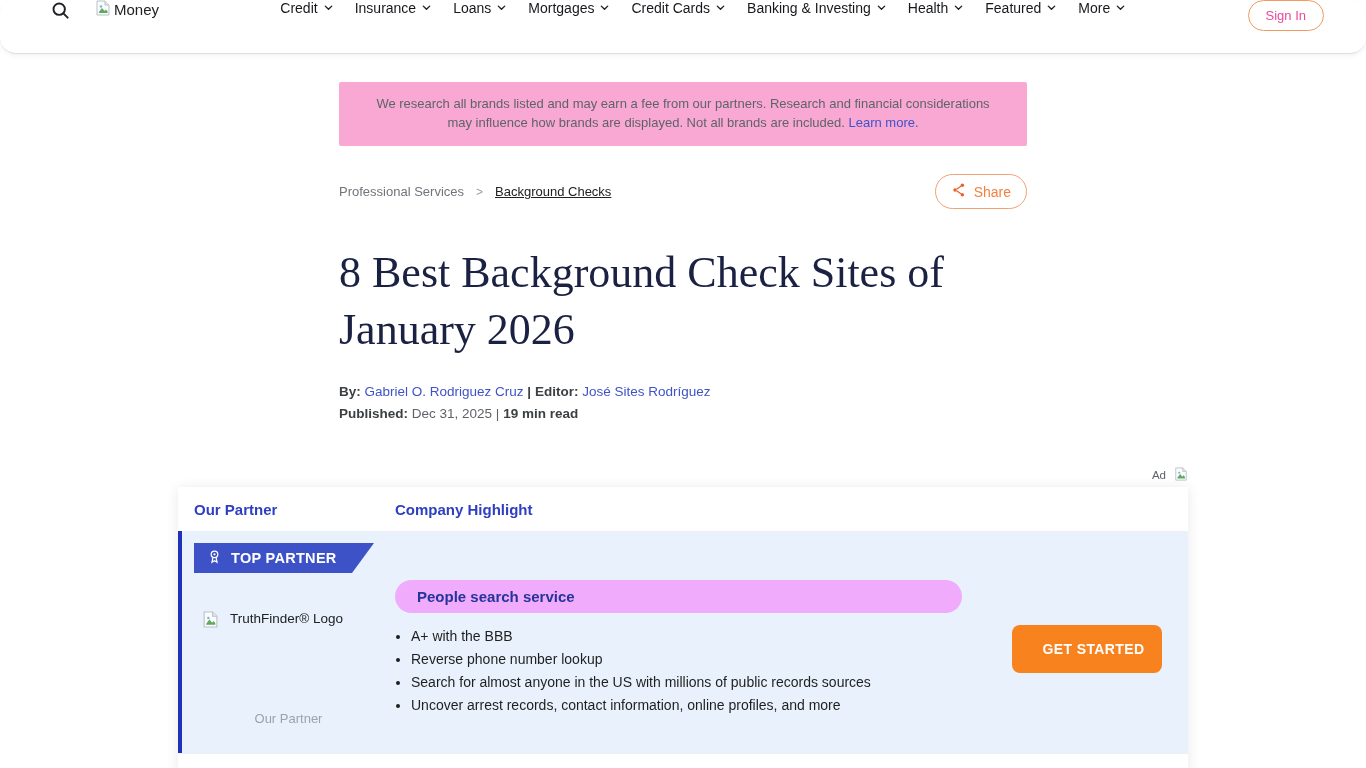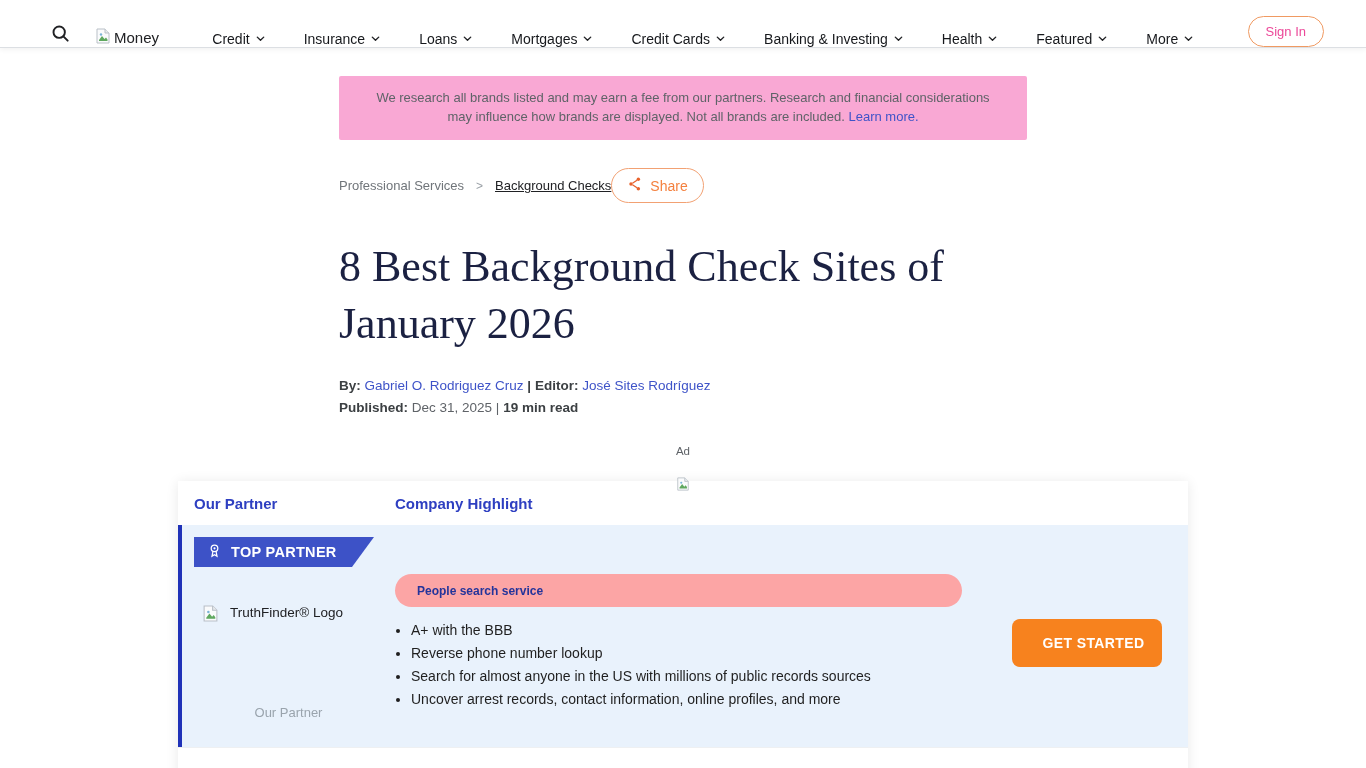--- a/index.html
+++ b/index.html
@@ -4,43 +4,43 @@
 <style>
   * { box-sizing: border-box; }
   html,body { margin:0; padding:0; }
   body {
     width:1366px; height:768px; overflow:hidden; background:#fff;
     font-family:"Liberation Sans", sans-serif; color:#202124;
   }
 
   
   .topnav {
-    height:48px; background:#fff; display:flex; align-items:flex-end;
+    height:54px; background:#fff; display:flex; align-items:flex-start;
     border-bottom:1px solid #dcdfe3; box-shadow:0 2px 5px rgba(0,0,0,.05);
-    position:relative; z-index:5;
+    position:relative; z-index:5;border-radius:16px;
   }
   .search-btn { margin-left:50px; display:flex; align-items:center; cursor:pointer; background:none; border:none; padding:0; }
   .logo { margin-left:24px; display:flex; align-items:center; gap:3px; font-size:15px; color:#202124; cursor:pointer; }
-  .nav-links { flex:1; display:flex; justify-content:center; align-items:center; gap:38px;margin-top:12px; }
+  .nav-links { flex:1; display:flex; justify-content:center; align-items:center; gap:21px; }
   .nav-item { display:flex; align-items:center; gap:5px; font-size:14px; color:#16181c; text-decoration:none; cursor:pointer; white-space:nowrap; }
   .signin-btn {
     margin-right:42px; background:#fff; border:1px solid #f09a62; color:#ec4899;
     font-weight:normal; font-size:13px; border-radius:17px; padding:7px 17px; cursor:pointer;
     font-family:"Liberation Sans", sans-serif;
   }
 
   
   .disclaimer {
     width:688px; margin:28px auto 0; background:#f9a8d4; border-radius:2px;
     padding:13px 24px; text-align:center; font-size:13px; line-height:1.45; color:#5f6368;
   }
   .disclaimer a { color:#3e53c8; text-decoration:none; }
 
   
-  .crumb-row { width:688px; margin:28px auto 0; height:36px; display:flex; align-items:center; }
+  .crumb-row { width:688px; margin:28px auto 0; height:36px; display:flex; align-items:center; justify-content:space-between; }
   .breadcrumb { display:flex; align-items:center; gap:12px; font-size:13px; }
   .crumb-parent { color:#70757a; text-decoration:none; }
   .crumb-sep { color:#9aa0a6; font-size:12px; }
   .crumb-current { color:#202124; text-decoration:underline; }
   .share-btn {
     display:flex; align-items:center; gap:7px; background:#fff; cursor:pointer;
     border:1.5px solid #f2a173; color:#f4813f; font-size:14px; border-radius:19px; padding:7px 15px;
     font-family:"Liberation Sans", sans-serif;
   }
 
@@ -51,43 +51,43 @@
   }
   .byline { width:688px; margin:26px auto 0; font-size:13.5px; color:#3c4043; }
   .byline .lbl { font-weight:bold; color:#3c4043; }
   .byline a { color:#3e53c8; text-decoration:none; }
   .pub-line { margin-top:7px; }
   .pub-date { color:#5f6368; }
   .pub-sep { color:#5f6368; }
   .read-time { font-weight:bold; color:#3c4043; }
 
   
-  .ad-row { width:1010px; margin:46px auto 0; height:16px; display:flex; justify-content:center; align-items:center; gap:20px; font-size:11.5px; color:#5f6368;flex-direction:column; }
+  .ad-row { width:1010px; margin:46px auto 0; height:16px; display:flex; justify-content:flex-end; align-items:center; gap:8px; font-size:11.5px; color:#5f6368; }
 
   
   .partner-card { width:1010px; margin:4px auto 0; background:#fff; box-shadow:0 1px 12px rgba(0,0,0,.09); }
   .pc-header { display:flex; align-items:center; height:44px; background:#fff; }
   .pc-col1 { width:217px; padding-left:16px; font-size:15px; font-weight:bold; color:#2e3fc1; }
   .pc-col2 { font-size:15px; font-weight:bold; color:#2e3fc1; }
 
   .pc-row { position:relative; background:#e9f2fc; border-left:4px solid #2032b8; height:222px; }
   .ribbon {
     position:absolute; top:12px; left:12px; height:30px; width:180px; background:#3d52c7;
     clip-path:polygon(0 0, 100% 0, calc(100% - 22px) 100%, 0 100%);
     display:flex; align-items:center; gap:9px; padding-left:13px; color:#fff;
     font-weight:bold; font-size:14.5px; letter-spacing:.3px;
   }
   .pc-left { position:absolute; left:0; top:0; width:213px; height:100%; }
   .logo-line { position:absolute; top:80px; left:20px; display:flex; align-items:flex-start; gap:11px; font-size:13.5px; color:#202124; }
   .partner-caption { position:absolute; bottom:27px; left:0; width:100%; text-align:center; font-size:13px; color:#9aa4ad; }
 
   .pc-mid { position:absolute; left:213px; top:49px; width:570px; }
   .pill {
-    width:567px; height:33px; background:#fca5a5; border-radius:17px; display:flex; align-items:center;
-    padding-left:22px; font-size:12px; font-weight:bold; color:#24349b;
+    width:567px; height:33px; background:#f0abfc; border-radius:17px; display:flex; align-items:center;
+    padding-left:22px; font-size:15px; font-weight:bold; color:#24349b;
   }
   .bullets { margin:15px 0 0 2px; padding-left:14px; font-size:14px; color:#1f1f1f; }
   .bullets li { margin-bottom:7px; }
 
   .cta-btn {
     position:absolute; right:26px; top:94px; width:150px; height:48px; background:#f7821e;
     border:none; border-radius:8px; color:#fff; font-weight:bold; font-size:14px; letter-spacing:.4px;
     cursor:pointer; font-family:"Liberation Sans", sans-serif;padding-left:19px;
   }
 

